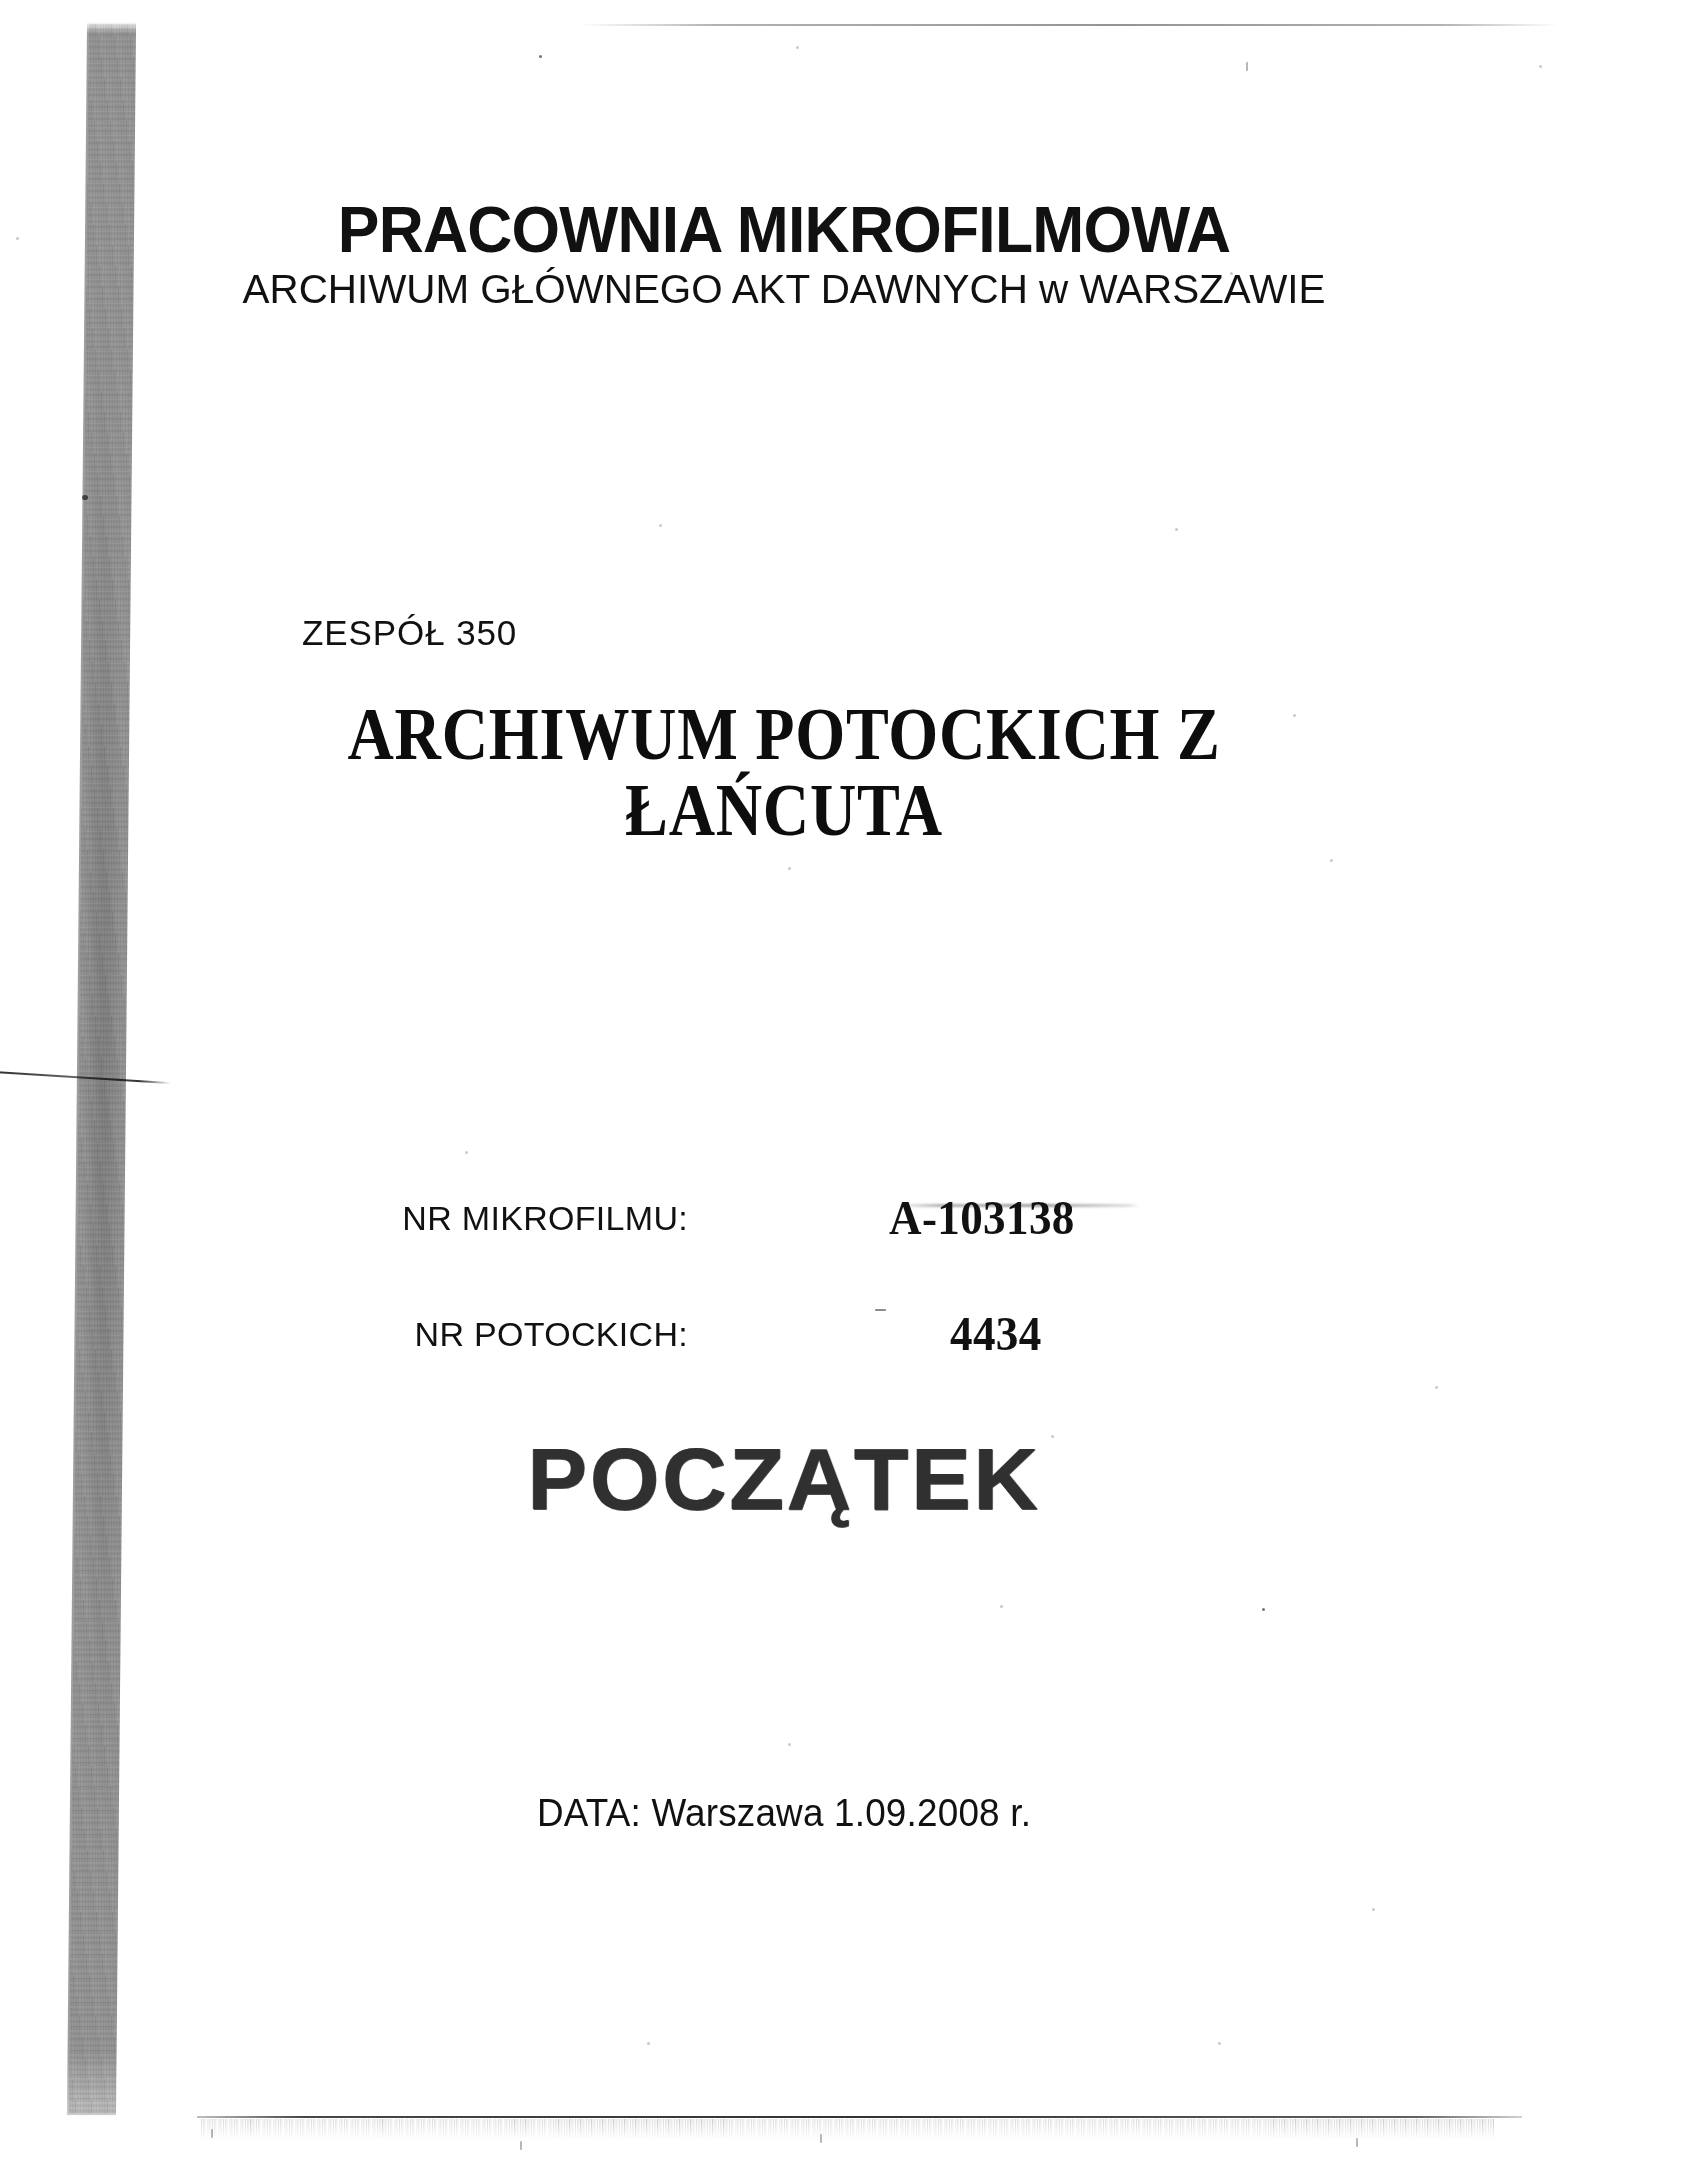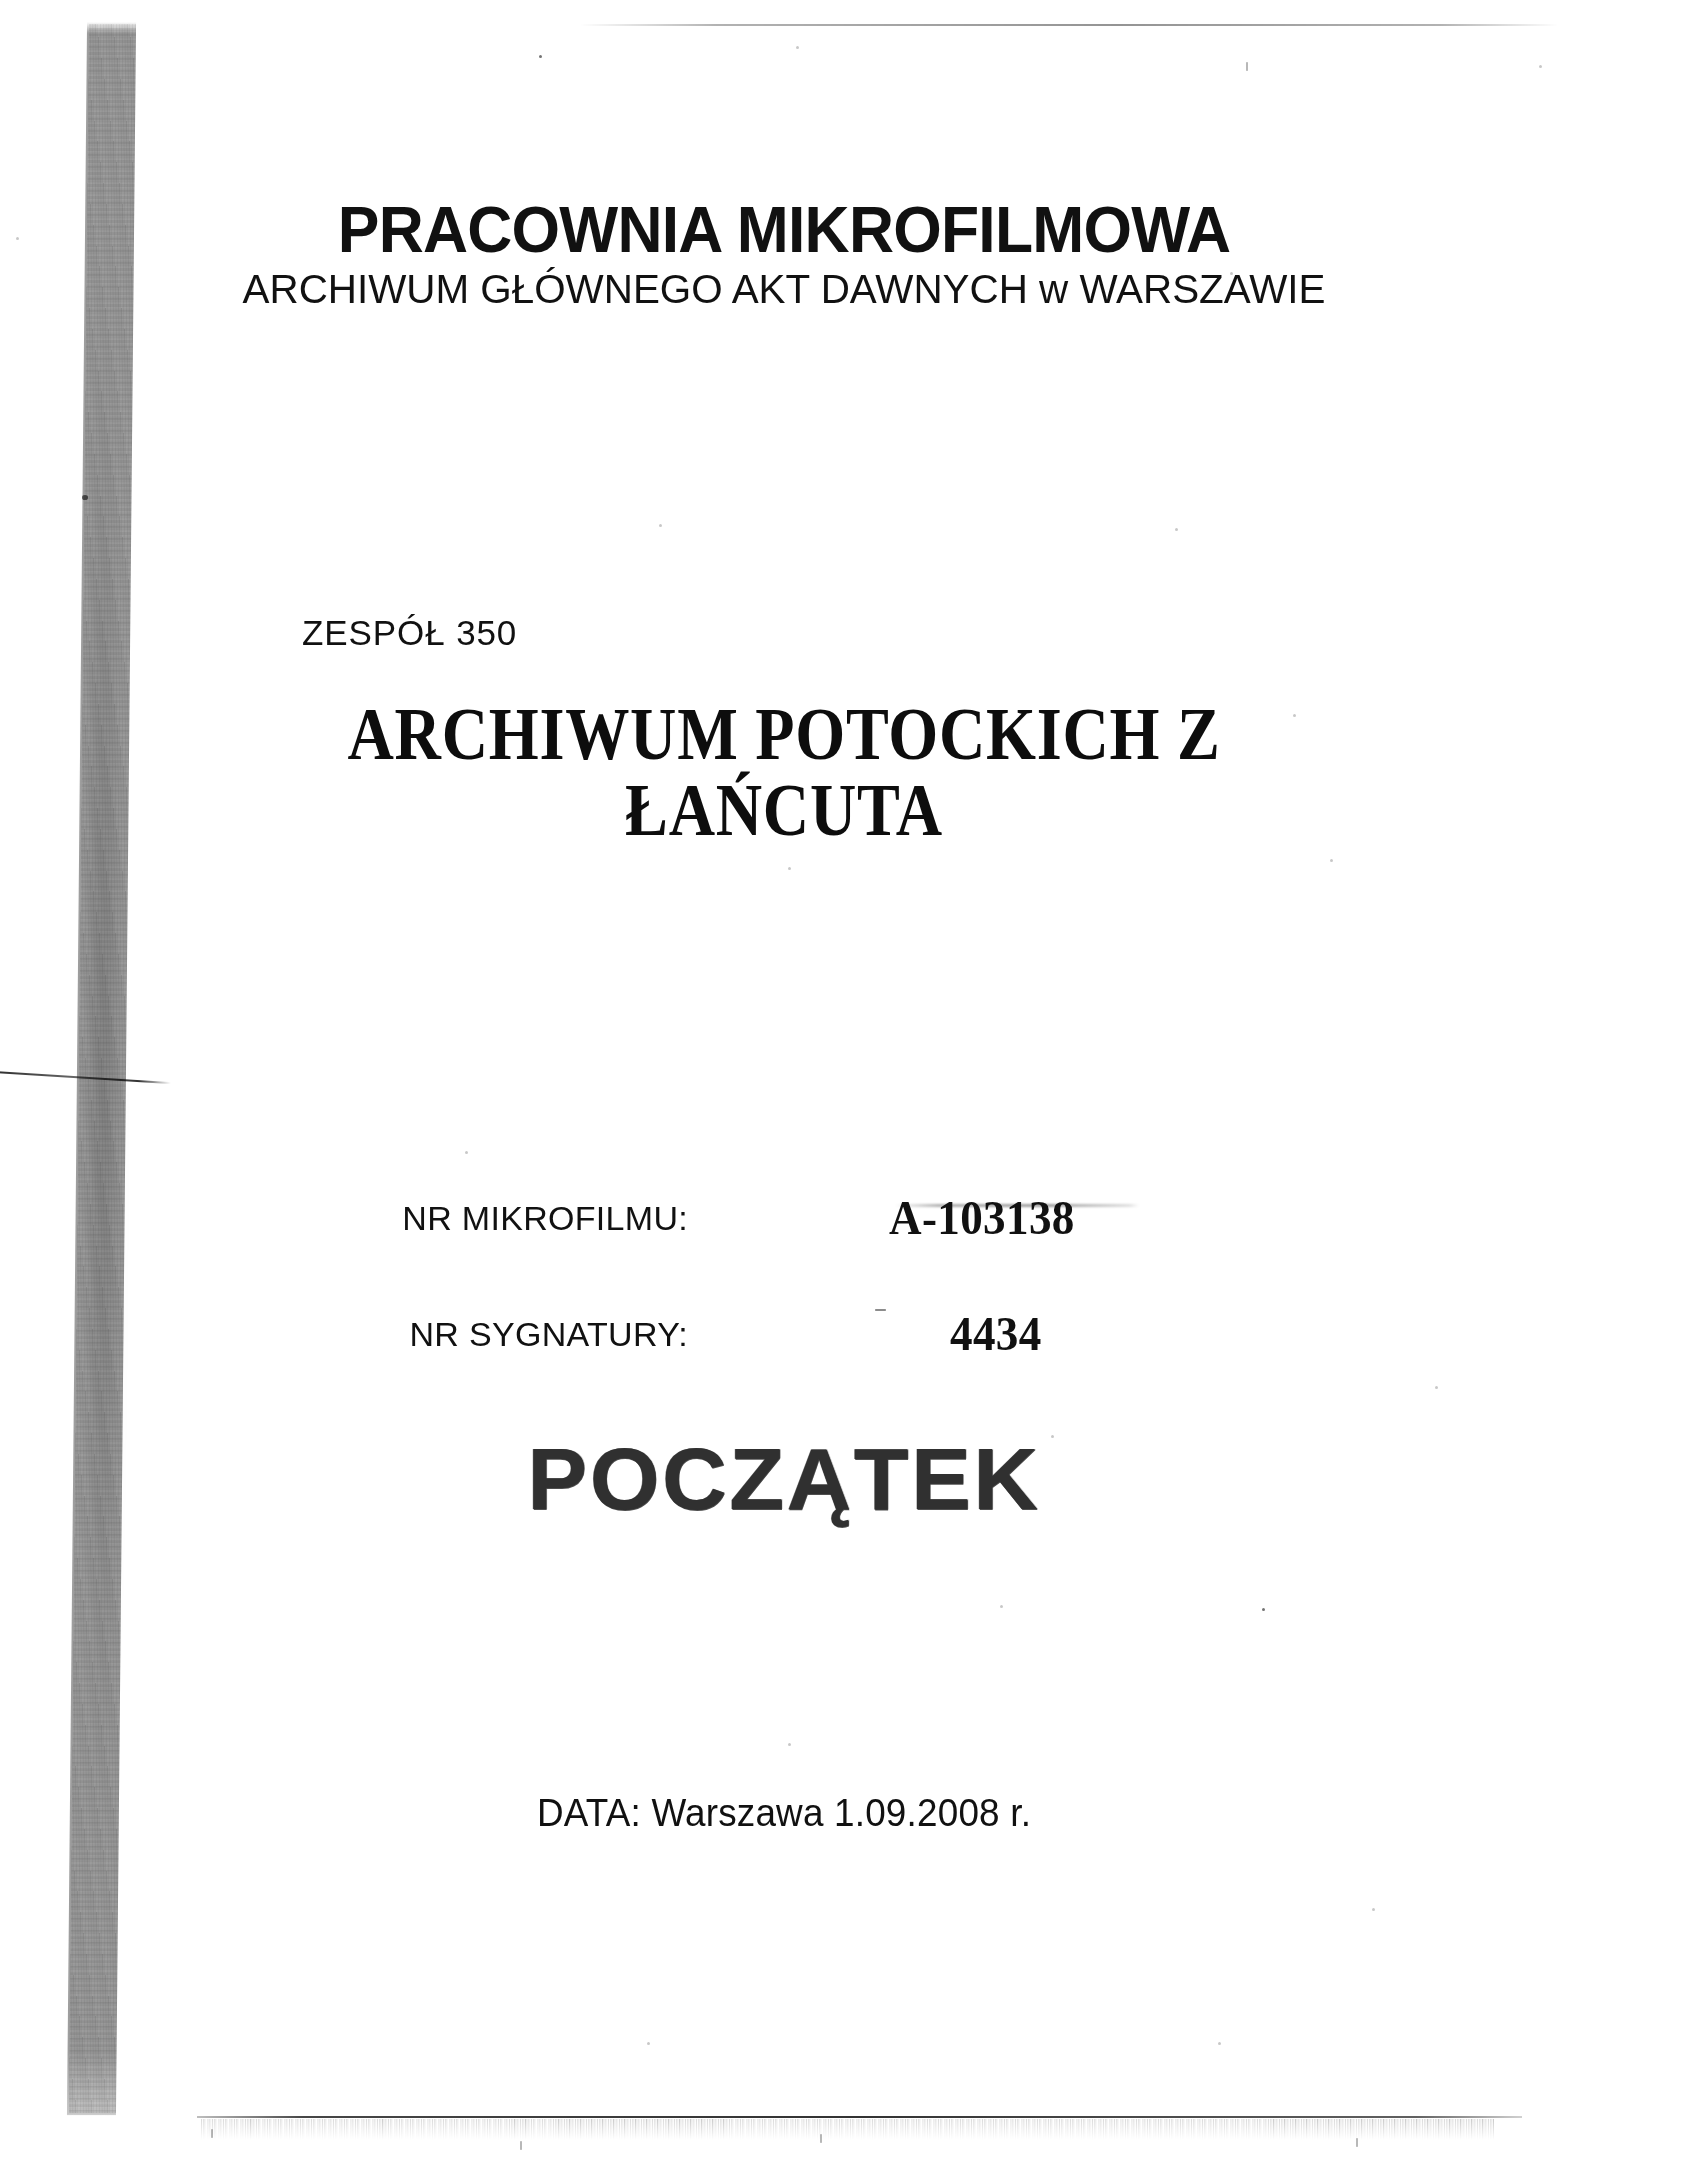--- a/index.html
+++ b/index.html
@@ -399,21 +399,21 @@
     </div>
 
     <div class="ids">
 
       <div class="id-row mikrofilm">
         <span class="id-label">NR MIKROFILMU:</span>
         <span class="id-value">A-103138</span>
       </div>
 
       <div class="id-row sygnatura">
-        <span class="id-label">NR SYGNATURY:</span>
+        <span class="id-label">NR POTOCKICH:</span>
         <span class="id-value">4434</span>
       </div>
 
     </div>
 
     <div class="stamp-word">POCZĄTEK</div>
 
     <div class="date-line">DATA: Warszawa 1.09.2008 r.</div>
 
   </div>

